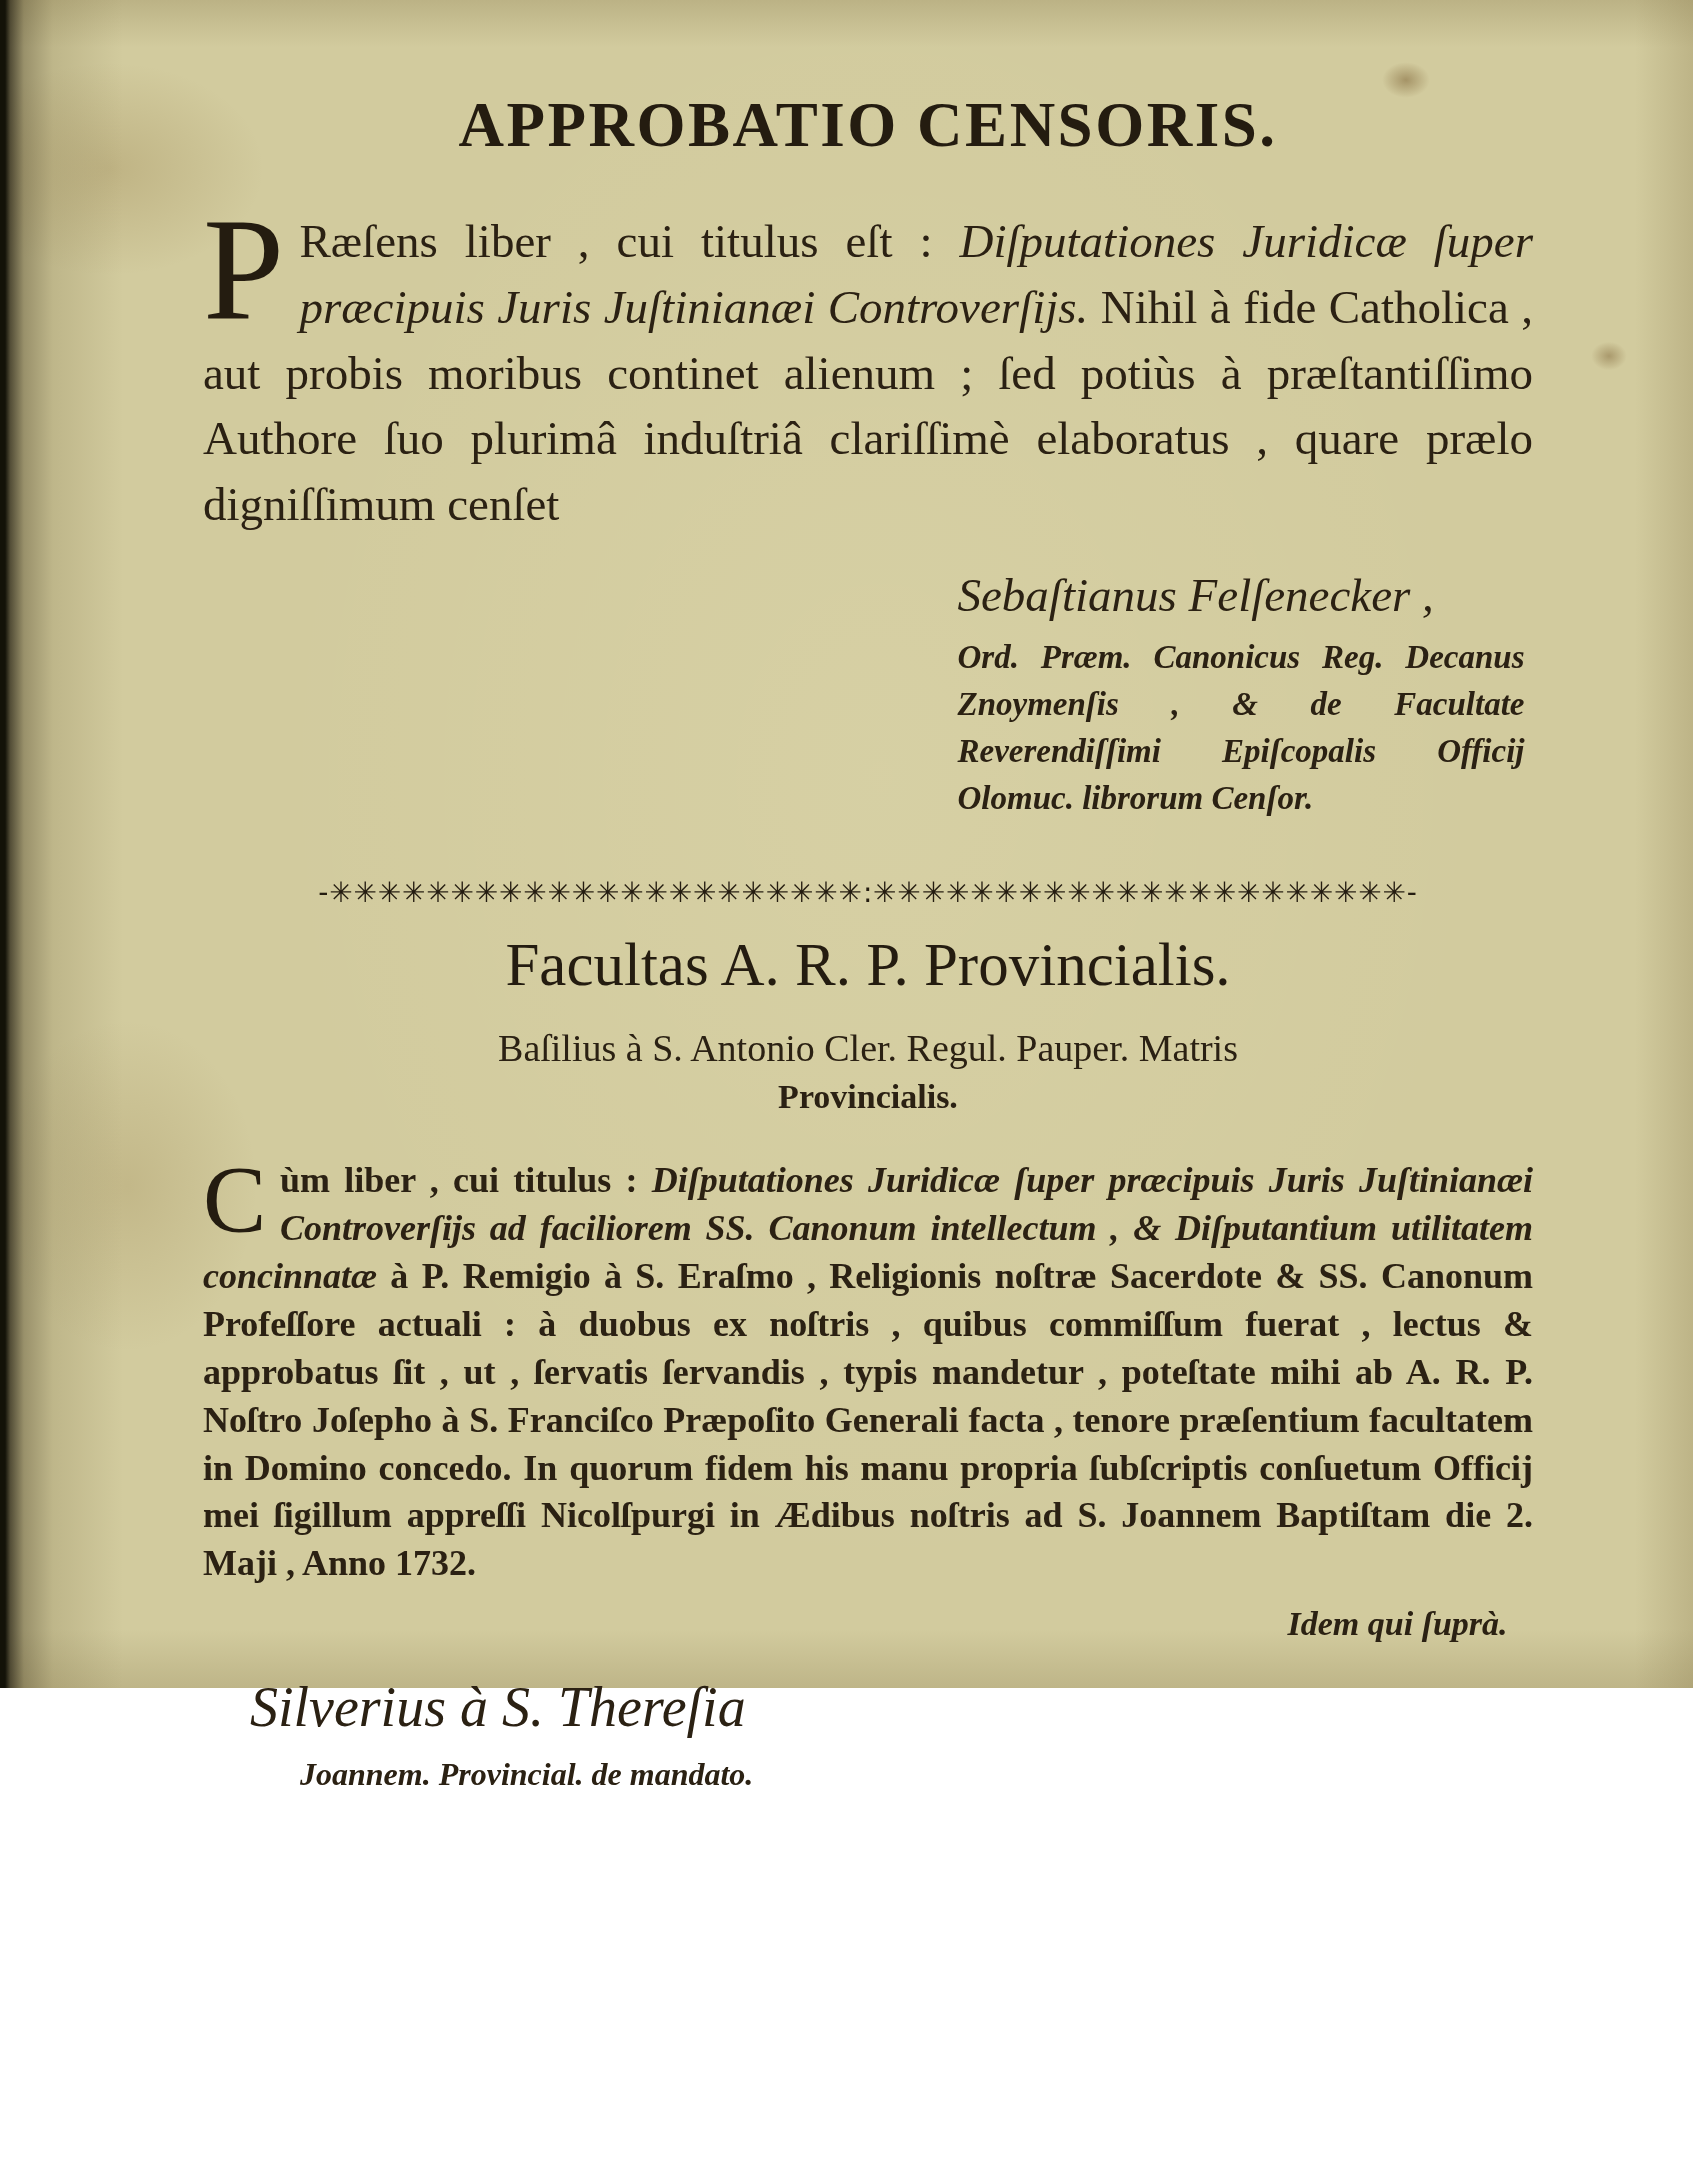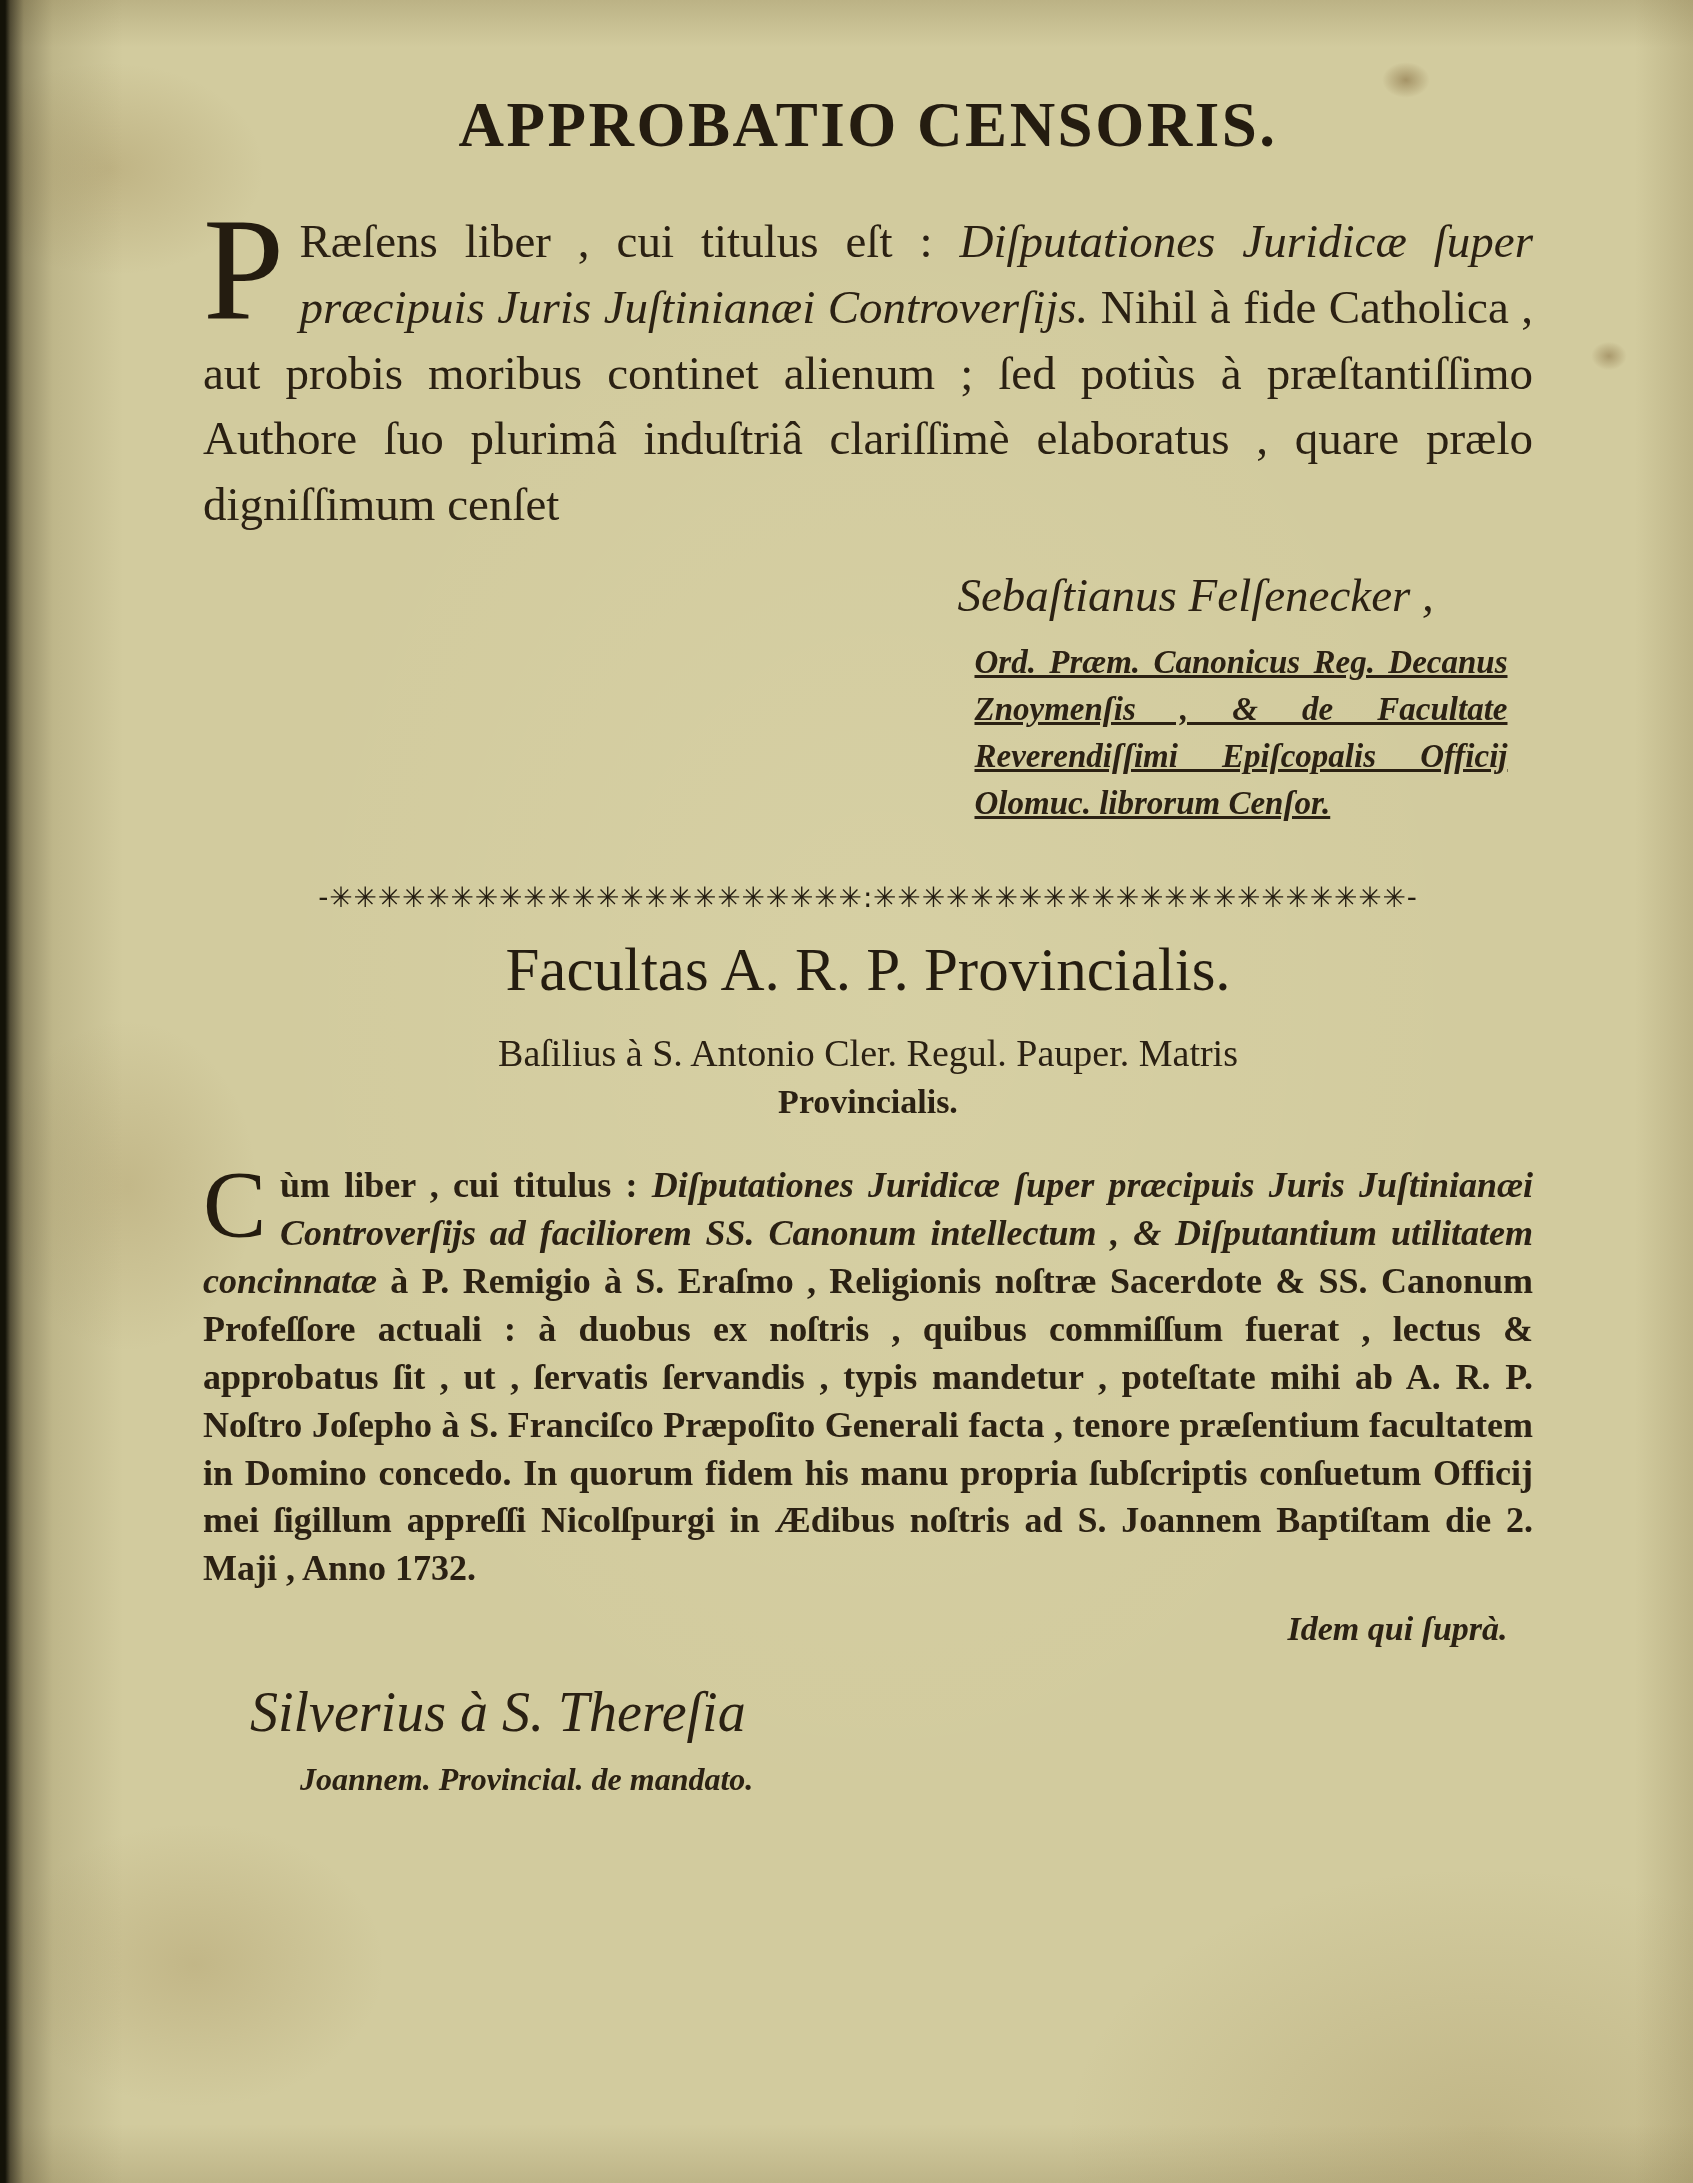--- a/index.html
+++ b/index.html
@@ -6,21 +6,21 @@
   body {
     width: 1694px;
     height: 2183px;
     font-family: "Liberation Serif", "DejaVu Serif", serif;
     color: #2b2113;
     overflow: hidden;
   }
   .sheet {
     position: relative;
     width: 1694px;
-    height: 2183px;
+    height: 1688px;
     background-color: #d2cb9e;
     background-image:
       linear-gradient(90deg, #131208 0px, #131208 5.1px, rgba(40,35,20,0.75) 10.2px, rgba(84,74,44,0.45) 24px, rgba(120,108,66,0.22) 53px, rgba(0,0,0,0) 123px),
       linear-gradient(270deg, rgba(140,125,80,0.30) 0px, rgba(0,0,0,0) 59px),
       linear-gradient(180deg, rgba(130,115,70,0.28) 0px, rgba(0,0,0,0) 47px),
       linear-gradient(0deg, rgba(130,115,70,0.25) 0px, rgba(0,0,0,0) 59px),
       radial-gradient(ellipse 220px 152px at 110px 169px, rgba(125,95,40,0.22), rgba(0,0,0,0) 70%),
       radial-gradient(ellipse 34px 25.4px at 1406px 80px, rgba(110,80,35,0.45), rgba(0,0,0,0) 70%),
       radial-gradient(ellipse 25.4px 20.3px at 1609px 356px, rgba(110,80,35,0.40), rgba(0,0,0,0) 70%),
       radial-gradient(ellipse 186px 237px at 127px 1186px, rgba(125,95,40,0.18), rgba(0,0,0,0) 70%),
@@ -71,22 +71,21 @@
     font-style: italic;
     font-size: 47px;
     margin: 0 0 12px 0;
   }
   .sig1-details {
     font-style: italic;
     font-weight: 700;
     font-size: 33px;
     line-height: 1.42;
     text-align: justify;
-    margin: 17px;
-    text-decoration: underline;
+    margin: 0;
   }
   .ornament {
     font-family: "DejaVu Sans", sans-serif;
     font-size: 28px;
     letter-spacing: 0.8px;
     text-align: center;
     margin: 55px 0 21px 0;
     color: #241c10;
     white-space: nowrap;
   }

